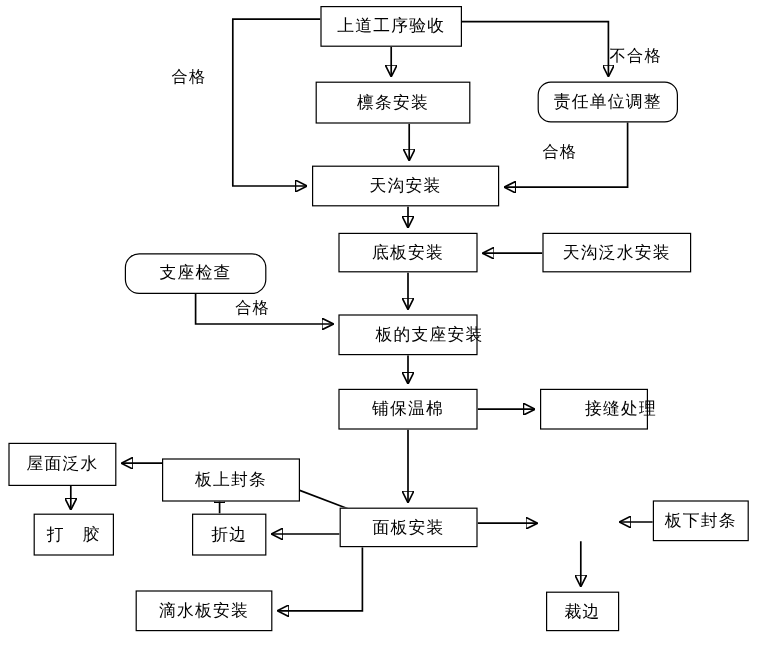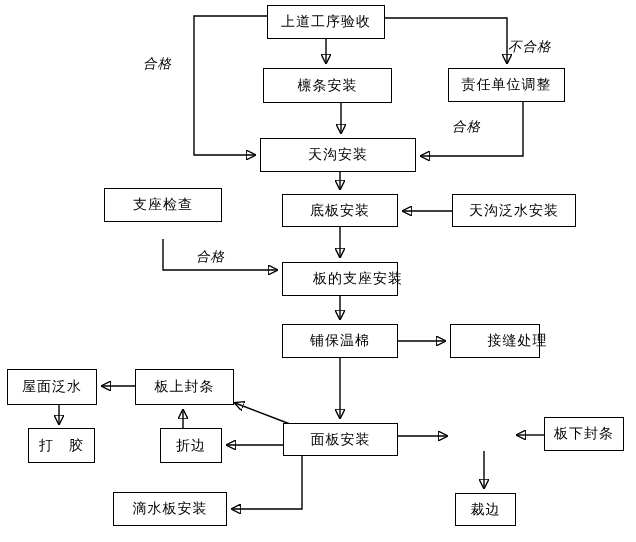--- a/index.html
+++ b/index.html
@@ -29,21 +29,20 @@
     z-index:3;
   }
   .label{
     position:absolute;
     font-size:13.5px;
     color:#000;
     letter-spacing:1px;
     white-space:nowrap;
     background:transparent;
     z-index:4;
-    font-style:italic;
   }
   #edges{
     position:absolute;
     left:0;top:0;
     width:636px;height:542px;
     z-index:1;
   }
   #edges line, #edges polyline, #edges path{
     stroke:#000;
     stroke-width:1.4;
@@ -102,39 +101,39 @@
 
     <line x1="484" y1="451" x2="484" y2="488" marker-end="url(#arrow)"></line>
 
     <polyline points="302,456 302,509 232,509" marker-end="url(#arrow)"></polyline>
   </svg>
 
   <div class="node" style="left:267px;top:5px;width:118px;height:34px;">上道工序验收</div>
 
   <div class="node" style="left:263px;top:68px;width:129px;height:35px;">檩条安装</div>
 
-  <div class="node" style="left:448px;top:68px;width:117px;height:34px;">责任单位调整</div>
+  <div class="node" style="left:448px;top:68px;width:117px;height:34px;border-radius:11px;">责任单位调整</div>
 
   <div class="node" style="left:260px;top:138px;width:156px;height:34px;">天沟安装</div>
 
   <div class="node" style="left:282px;top:194px;width:116px;height:33px;">底板安装</div>
 
   <div class="node" style="left:452px;top:194px;width:124px;height:33px;">天沟泛水安装</div>
 
-  <div class="node" style="left:104px;top:188px;width:118px;height:34px;">支座检查</div>
+  <div class="node" style="left:104px;top:211px;width:118px;height:34px;border-radius:12px;">支座检查</div>
 
   <div class="node" style="left:282px;top:262px;width:116px;height:34px;padding-left:36px;">板的支座安装</div>
 
   <div class="node" style="left:282px;top:324px;width:116px;height:34px;">铺保温棉</div>
 
   <div class="node" style="left:450px;top:324px;width:90px;height:34px;padding-left:45px;">接缝处理</div>
 
   <div class="node" style="left:7px;top:369px;width:90px;height:36px;">屋面泛水</div>
 
-  <div class="node" style="left:135px;top:369px;width:99px;height:36px;">板上封条</div>
+  <div class="node" style="left:135px;top:382px;width:115px;height:36px;">板上封条</div>
 
   <div class="node" style="left:28px;top:428px;width:67px;height:35px;">打　胶</div>
 
   <div class="node" style="left:160px;top:428px;width:62px;height:35px;">折边</div>
 
   <div class="node" style="left:283px;top:423px;width:115px;height:33px;">面板安装</div>
 
 
   <div class="node" style="left:544px;top:417px;width:80px;height:34px;">板下封条</div>
 

